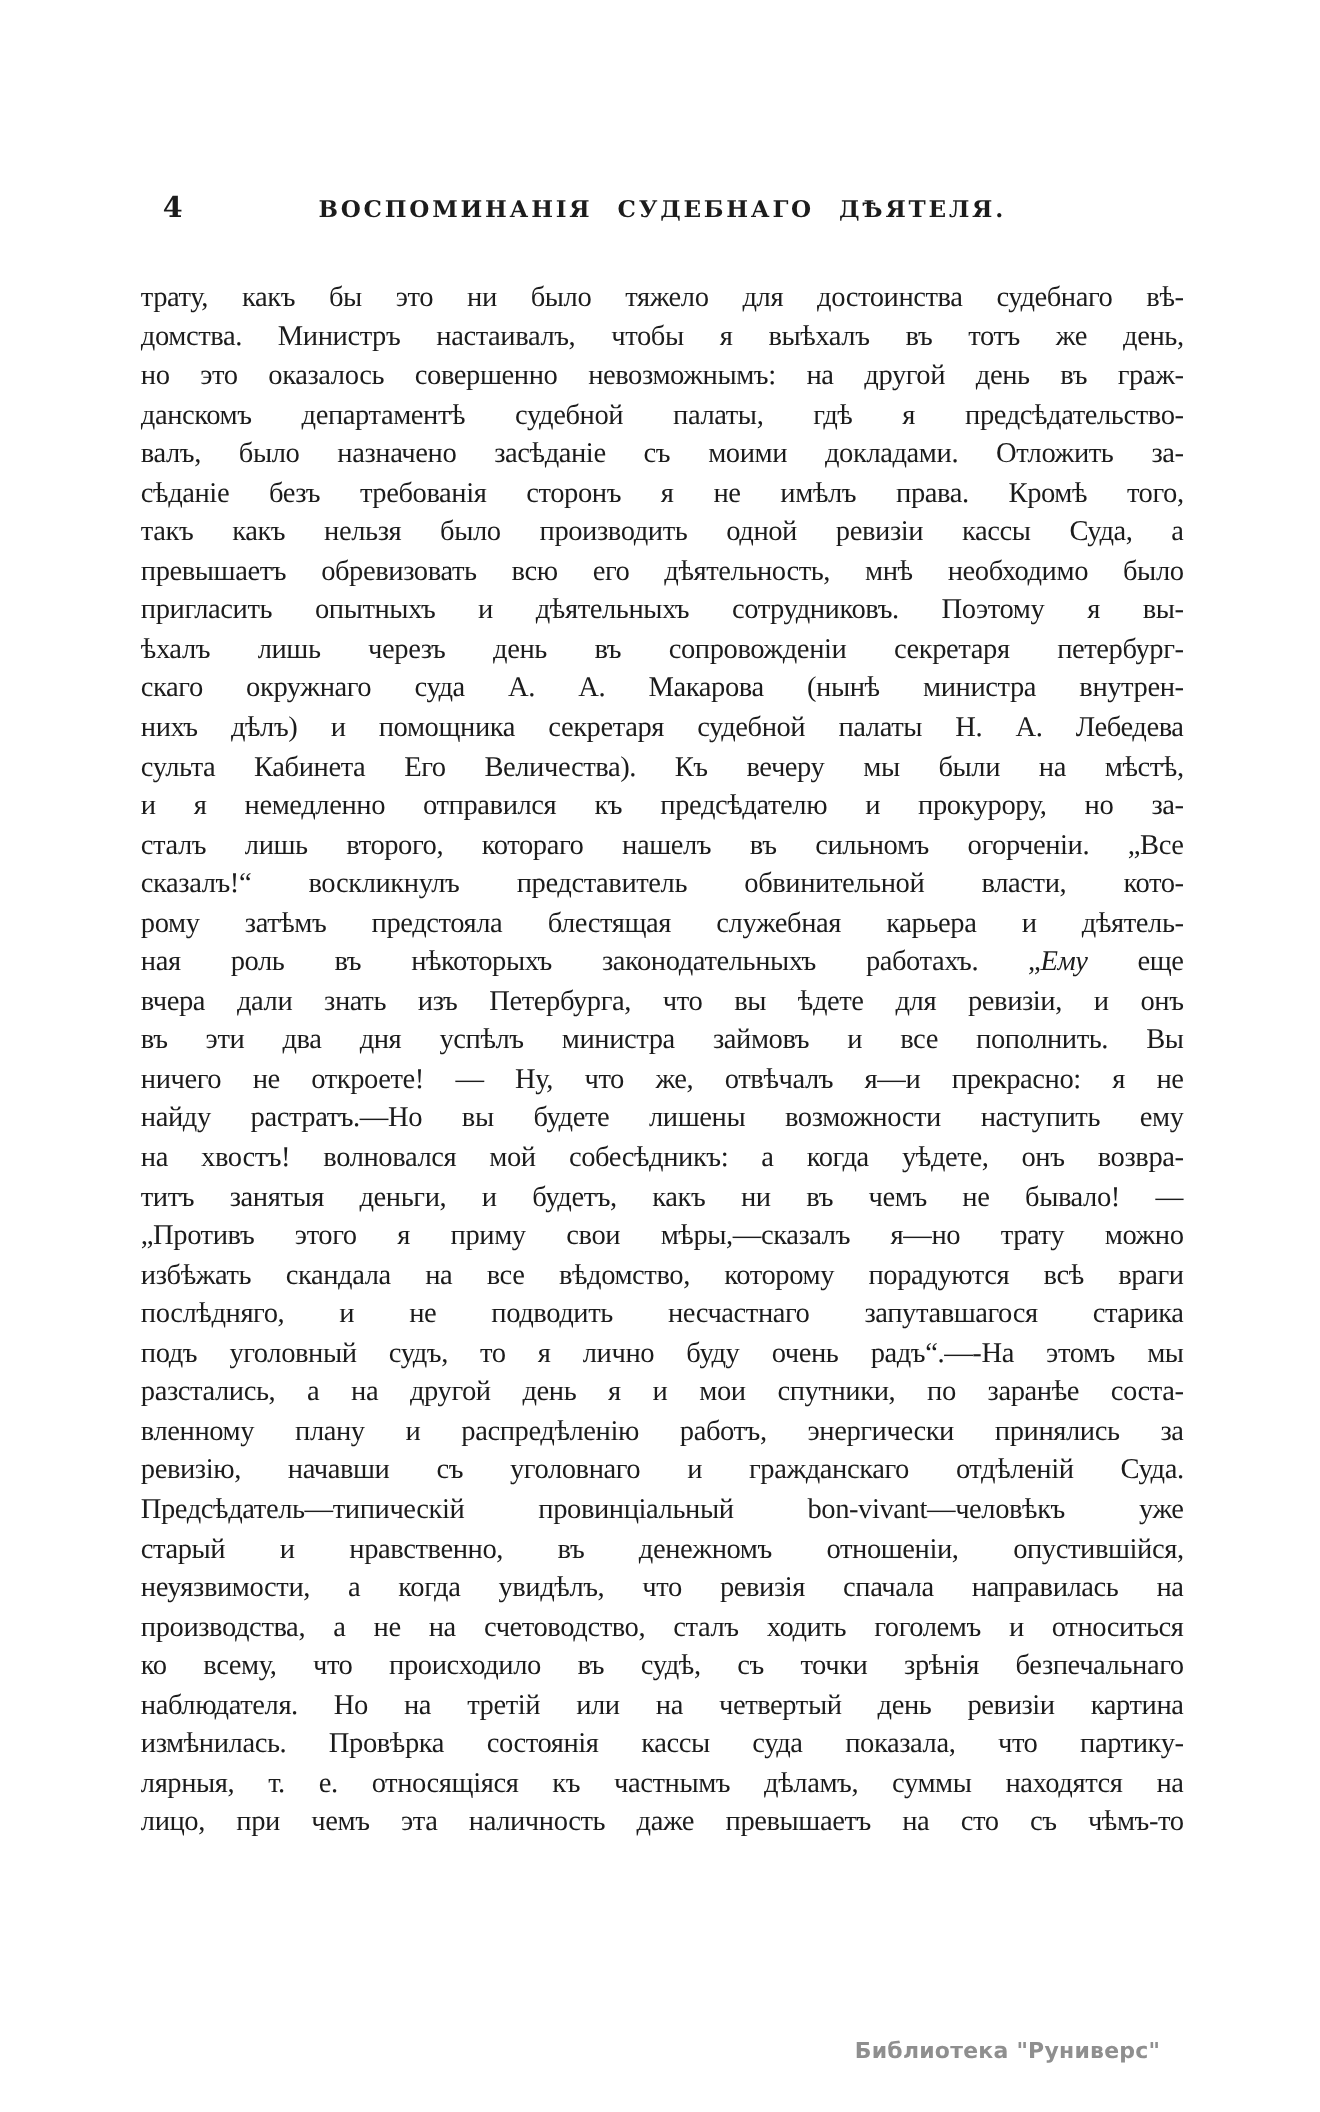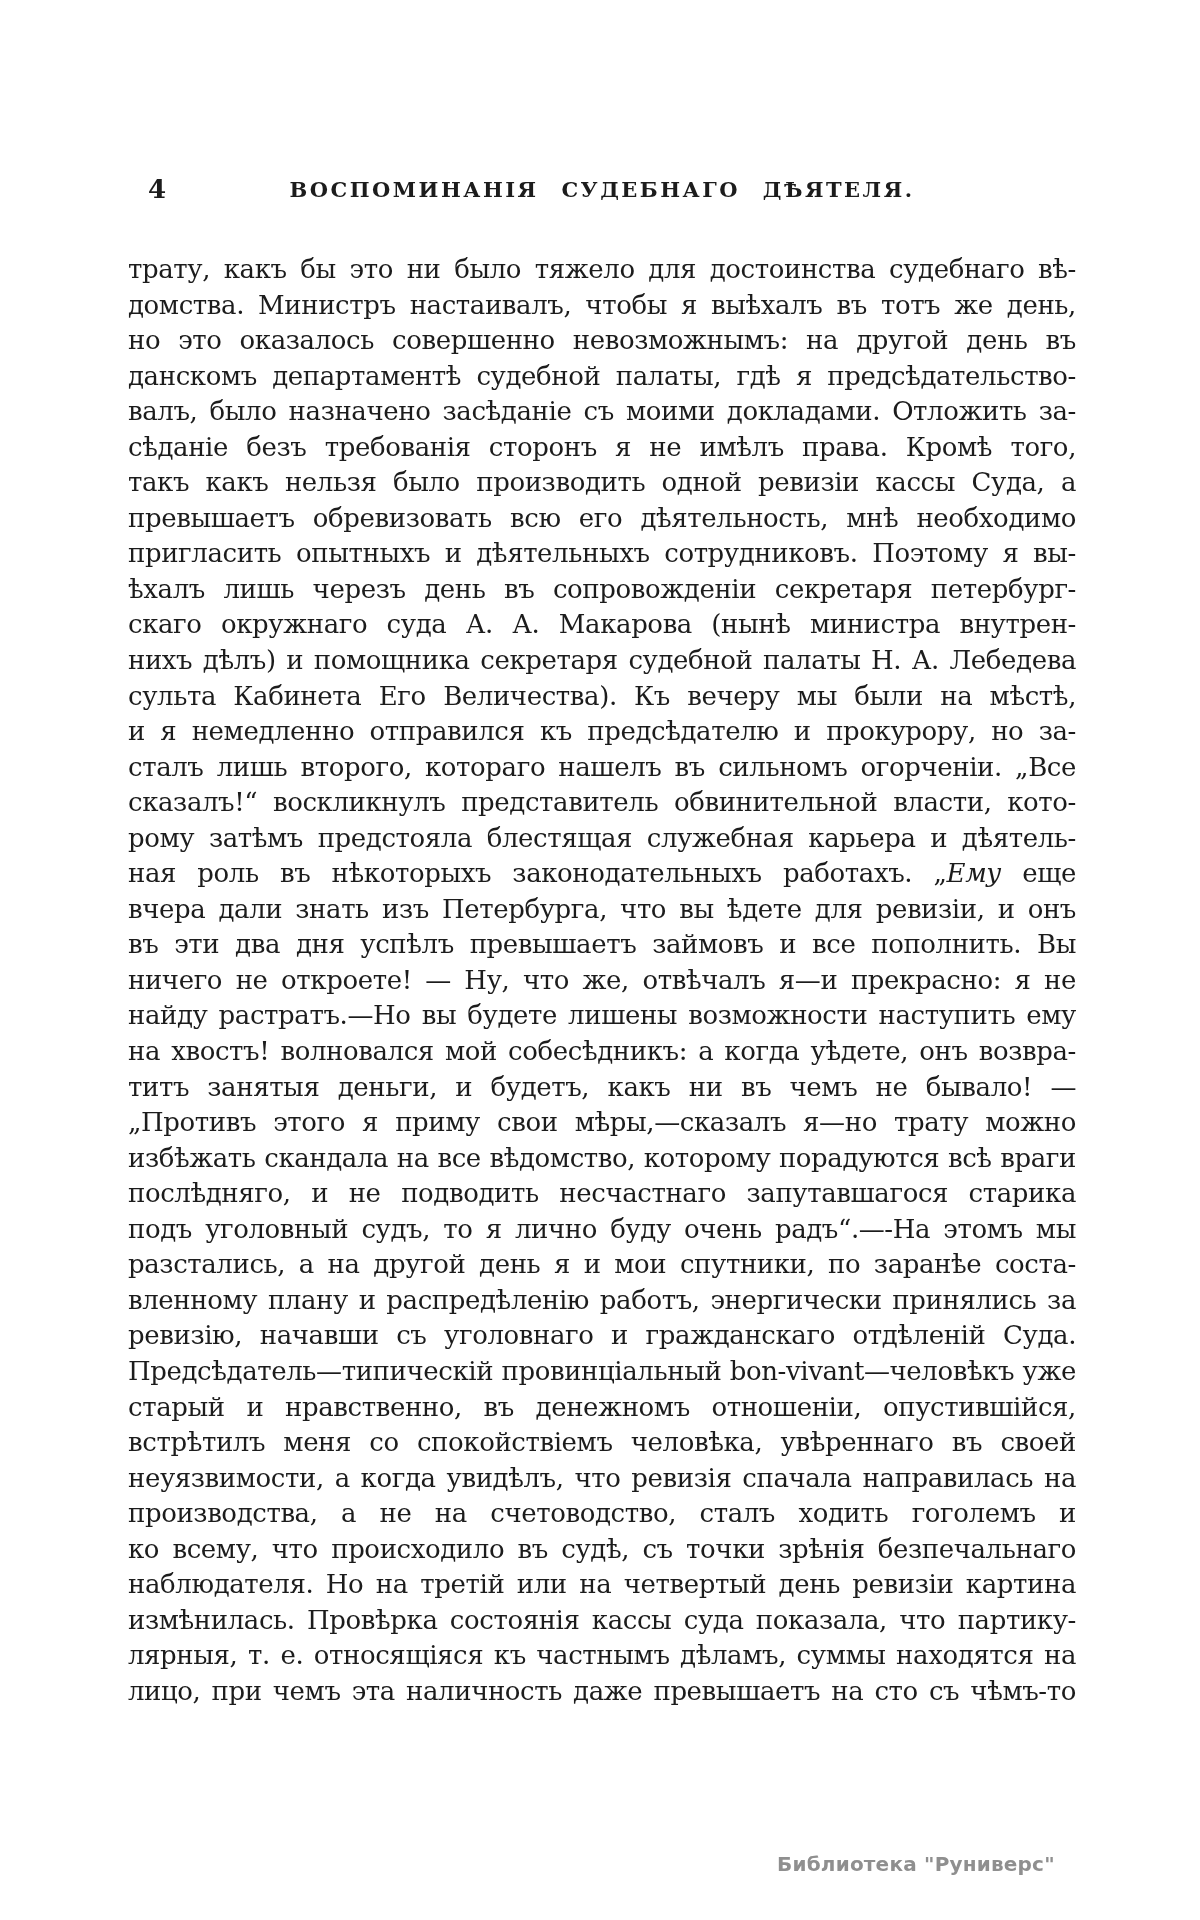--- a/index.html
+++ b/index.html
@@ -47,20 +47,21 @@
   }
   .line {
     font-size: 26px;
     letter-spacing: -0.4px;
     line-height: 35.55px;
     height: 35.55px;
     text-align: justify;
     text-align-last: justify;
     overflow: hidden;
     white-space: normal;
+    font-family: Liberation Serif, serif;
   }
   .line .italic { font-style: italic; }
   .watermark {
     position: absolute;
     left: 777px;
     top: 1852px;
     font-family: "DejaVu Sans", sans-serif;
     font-size: 20px;
     font-weight: bold;
     color: #8f8f8f;
@@ -89,35 +90,34 @@
       <div class="line">ѣхалъ лишь черезъ день въ сопровожденіи секретаря петербург-</div>
       <div class="line">скаго окружнаго суда А. А. Макарова (нынѣ министра внутрен-</div>
       <div class="line">нихъ дѣлъ) и помощника секретаря судебной палаты Н. А. Лебедева</div>
       <div class="line">сульта Кабинета Его Величества). Къ вечеру мы были на мѣстѣ,</div>
       <div class="line">и я немедленно отправился къ предсѣдателю и прокурору, но за-</div>
       <div class="line">сталъ лишь второго, котораго нашелъ въ сильномъ огорченіи. „Все</div>
       <div class="line">сказалъ!“ воскликнулъ представитель обвинительной власти, кото-</div>
       <div class="line">рому затѣмъ предстояла блестящая служебная карьера и дѣятель-</div>
       <div class="line"><span>ная роль въ нѣкоторыхъ законодательныхъ работахъ. „</span><span class="italic">Ему</span><span> еще</span></div>
       <div class="line">вчера дали знать изъ Петербурга, что вы ѣдете для ревизіи, и онъ</div>
-      <div class="line">въ эти два дня успѣлъ превышаетъ займовъ и все пополнить. Вы</div>
+      <div class="line">въ эти два дня успѣлъ министра займовъ и все пополнить. Вы</div>
       <div class="line">ничего не откроете! — Ну, что же, отвѣчалъ я—и прекрасно: я не</div>
       <div class="line">найду растратъ.—Но вы будете лишены возможности наступить ему</div>
       <div class="line">на хвостъ! волновался мой собесѣдникъ: а когда уѣдете, онъ возвра-</div>
       <div class="line">титъ занятыя деньги, и будетъ, какъ ни въ чемъ не бывало! —</div>
       <div class="line">„Противъ этого я приму свои мѣры,—сказалъ я—но трату можно</div>
       <div class="line">избѣжать скандала на все вѣдомство, которому порадуются всѣ враги</div>
       <div class="line">послѣдняго, и не подводить несчастнаго запутавшагося старика</div>
       <div class="line">подъ уголовный судъ, то я лично буду очень радъ“.—-На этомъ мы</div>
       <div class="line">разстались, а на другой день я и мои спутники, по заранѣе соста-</div>
       <div class="line">вленному плану и распредѣленію работъ, энергически принялись за</div>
       <div class="line">ревизію, начавши съ уголовнаго и гражданскаго отдѣленій Суда.</div>
       <div class="line">Предсѣдатель—типическій провинціальный bon-vivant—человѣкъ уже</div>
       <div class="line">старый и нравственно, въ денежномъ отношеніи, опустившійся,</div>
-      <div class="line">встрѣтилъ меня со спокойствіемъ человѣка, увѣреннаго въ своей</div>
       <div class="line">неуязвимости, а когда увидѣлъ, что ревизія спачала направилась на</div>
       <div class="line">производства, а не на счетоводство, сталъ ходить гоголемъ и относиться</div>
       <div class="line">ко всему, что происходило въ судѣ, съ точки зрѣнія безпечальнаго</div>
       <div class="line">наблюдателя. Но на третій или на четвертый день ревизіи картина</div>
       <div class="line">измѣнилась. Провѣрка состоянія кассы суда показала, что партику-</div>
       <div class="line">лярныя, т. е. относящіяся къ частнымъ дѣламъ, суммы находятся на</div>
       <div class="line">лицо, при чемъ эта наличность даже превышаетъ на сто съ чѣмъ-то</div>
     </div>
 
   <div class="watermark">Библиотека "Руниверс"</div>

